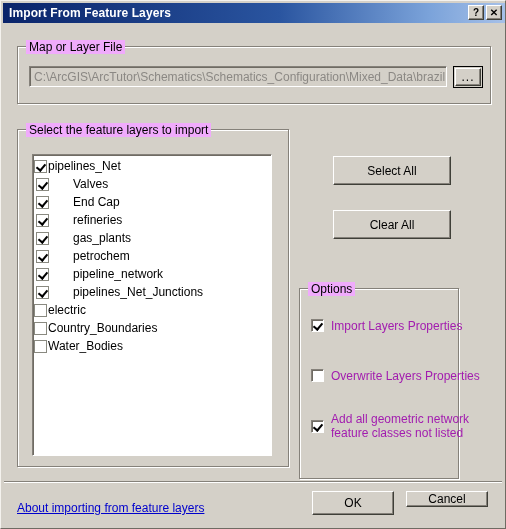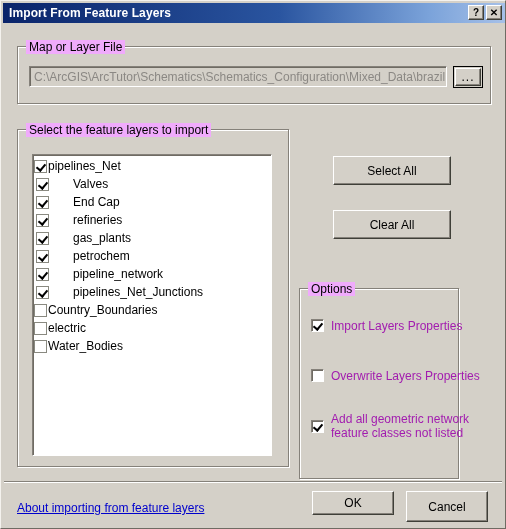--- a/index.html
+++ b/index.html
@@ -296,25 +296,25 @@
       <div class="layer-row child">
         <span class="cbox checked"></span>
         <span class="layer-label">pipeline_network</span>
       </div>
       <div class="layer-row child">
         <span class="cbox checked"></span>
         <span class="layer-label">pipelines_Net_Junctions</span>
       </div>
       <div class="layer-row">
         <span class="cbox"></span>
-        <span class="layer-label">Country_Boundaries</span>
+        <span class="layer-label">electric</span>
       </div>
       <div class="layer-row">
         <span class="cbox"></span>
-        <span class="layer-label">electric</span>
+        <span class="layer-label">Country_Boundaries</span>
       </div>
       <div class="layer-row">
         <span class="cbox"></span>
         <span class="layer-label">Water_Bodies</span>
       </div>
     </div>
 
   <div class="btn" style="left:332px; top:155px; width:118px; height:29px;">
     <span>Select All</span>
   </div>
@@ -342,17 +342,17 @@
 feature classes not listed</span>
   </div>
 
   <div id="bottom-sep" style="top:480px;"></div>
 
   <span id="about-link" style="left:16px; top:500px;">About importing from feature layers</span>
 
   <div class="btn" style="left:311px; top:490px; width:82px; height:24px;">
     <span>OK</span>
   </div>
-  <div class="btn" style="left:405px; top:490px; width:82px; height:31px;">
+  <div class="btn" style="left:405px; top:490px; width:82px; height:16px;">
     <span>Cancel</span>
   </div>
 
 </div>
 
 </body></html>

